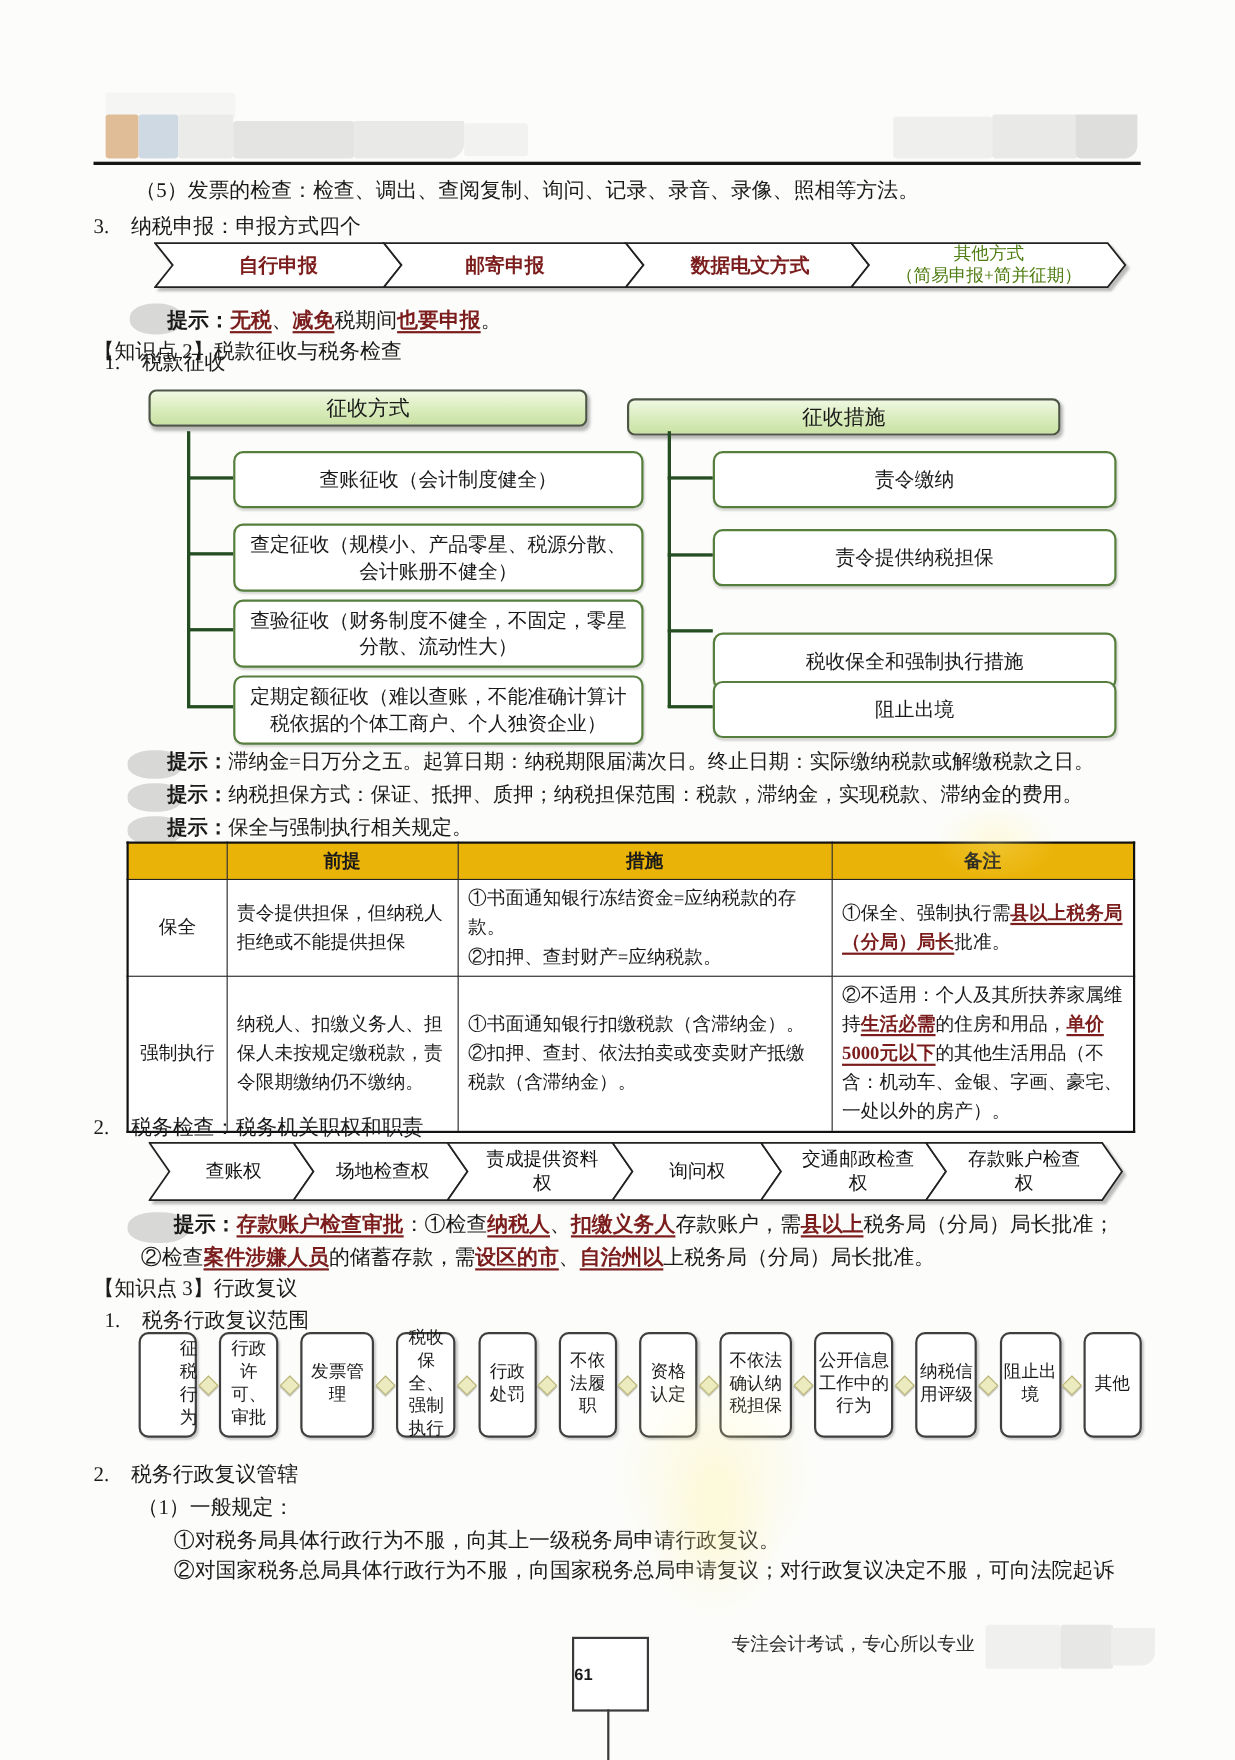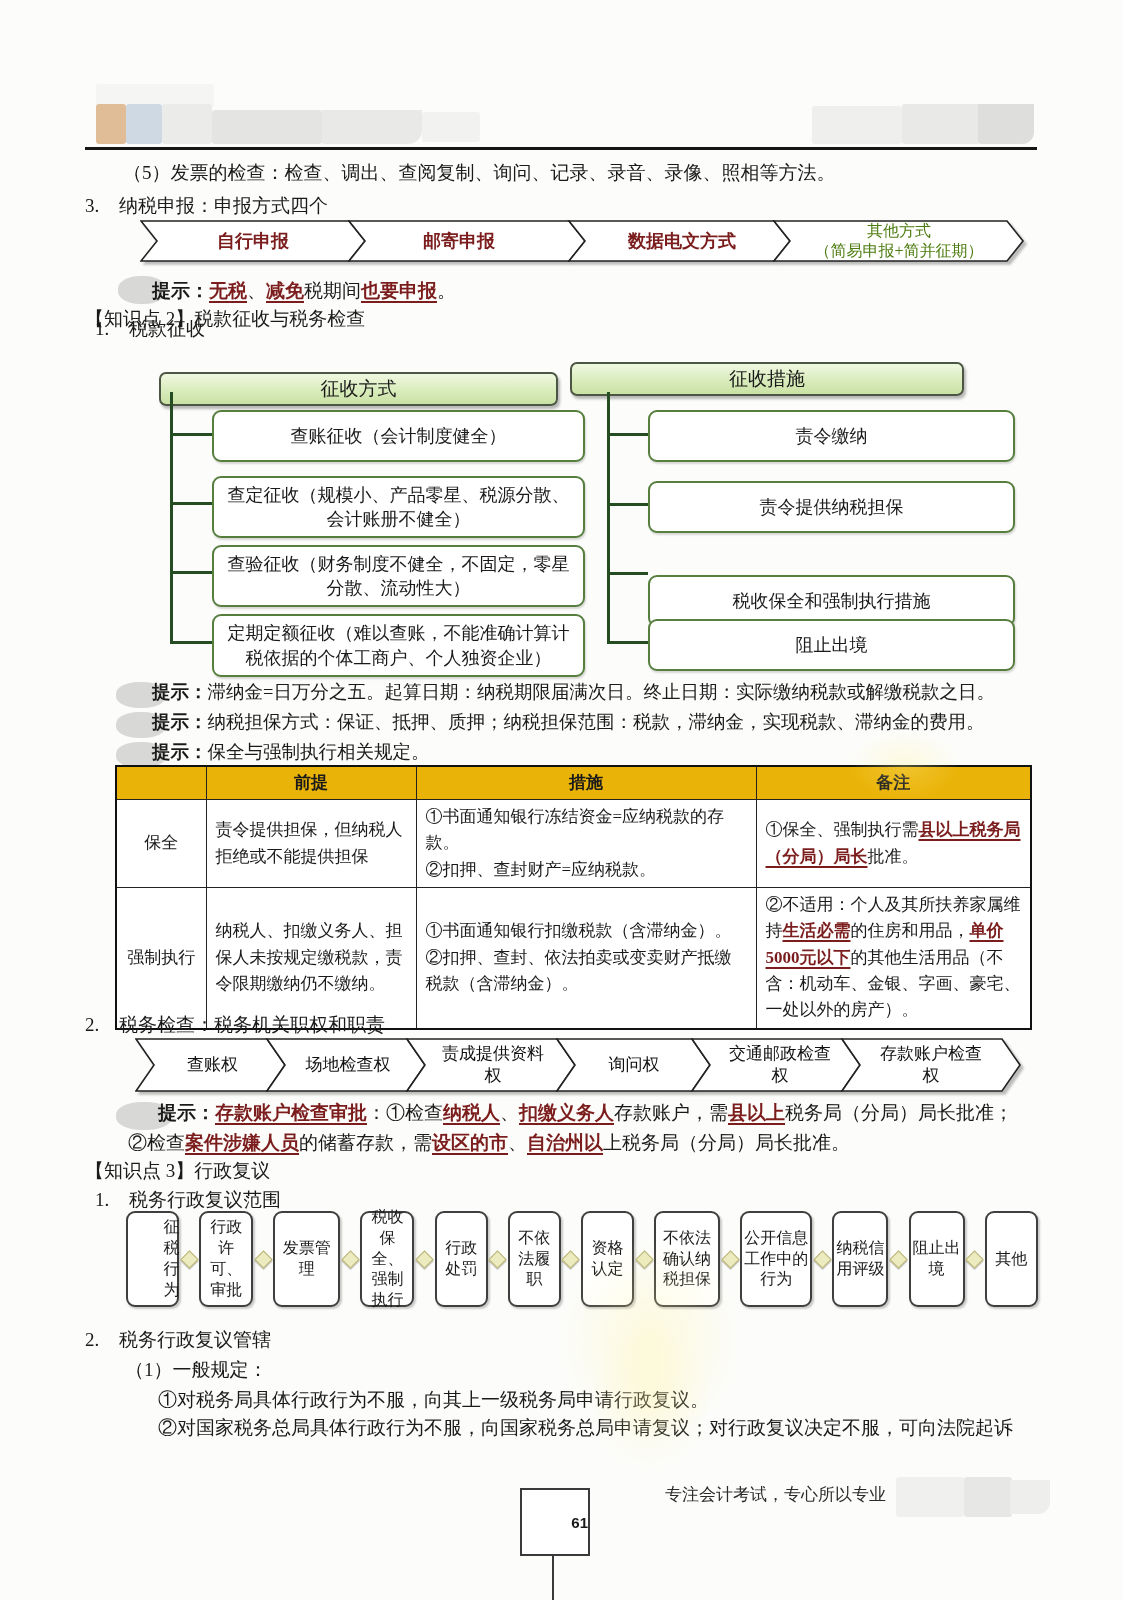--- a/index.html
+++ b/index.html
@@ -32,21 +32,21 @@
   table.reg td.lbl{text-align:center;}
   table.reg{border:2.5px solid #111;}
   
   .scope{display:flex;align-items:center;justify-content:space-between;}
   .sbox{background:#fff;border:2px solid #3f3f3f;border-radius:9px;box-shadow:1.5px 2px 2px rgba(0,0,0,.2);
         height:96px;display:flex;align-items:center;justify-content:center;text-align:center;
         font-size:16px;line-height:1.3;padding:2px;box-sizing:border-box;}
   .dia{width:11px;height:11px;background:#ecebc0;border:1px solid #b9b478;transform:rotate(45deg);
        box-shadow:1px 1px 1px rgba(0,0,0,.25);flex:none;}
   .wm{position:absolute;border-radius:50%;pointer-events:none;}
-  .pgbox{border:2px solid #3a3a3a;background:#fff;display:flex;align-items:center;justify-content:flex-end;
+  .pgbox{border:2px solid #3a3a3a;background:#fff;display:flex;align-items:center;justify-content:flex-start;
          font-family:"Liberation Sans",sans-serif;font-size:15px;font-weight:bold;}
 </style>
 </head>
 <body>
 
 <div class="page">
 
   <div>
     <div class="abs mos" style="left:96px;top:84px;width:118px;height:24px;background:#f5f5f3;"></div>
     <div class="abs mos" style="left:96px;top:104px;width:30px;height:40px;background:#e0bd97;"></div>
@@ -90,21 +90,21 @@
   <div class="abs t" style="left:152px;top:278px;">
     <span class="b">提示：</span><span class="ru">无税</span><span>、</span><span class="ru">减免</span><span>税期间</span><span class="ru">也要申报</span><span>。</span>
   </div>
 
   <div class="abs t" style="left:85px;top:306px;">【知识点 2】税款征收与税务检查</div>
   <div class="abs t" style="left:95px;top:316px;">
     <span class="num">1.</span><span>税款征收</span>
   </div>
 
   <div>
-    <div class="abs ghead" style="left:135px;top:372px;width:395px;height:30px;margin-left:24px;">征收方式</div>
+    <div class="abs ghead" style="left:135px;top:354px;width:395px;height:30px;">征收方式</div>
     <div class="abs ghead" style="left:570px;top:362px;width:390px;height:30px;">征收措施</div>
 
     <div class="abs trunk" style="left:170px;top:392px;width:3px;height:251px;"></div>
     <div class="abs trunk" style="left:607px;top:392px;width:3px;height:251px;"></div>
 
     <div class="abs stub" style="left:170px;top:433px;width:42px;height:3px;"></div>
     <div class="abs stub" style="left:170px;top:502px;width:42px;height:3px;"></div>
     <div class="abs stub" style="left:170px;top:571px;width:42px;height:3px;"></div>
     <div class="abs stub" style="left:170px;top:641px;width:42px;height:3px;"></div>
     <div class="abs stub" style="left:607px;top:433px;width:41px;height:3px;"></div>

